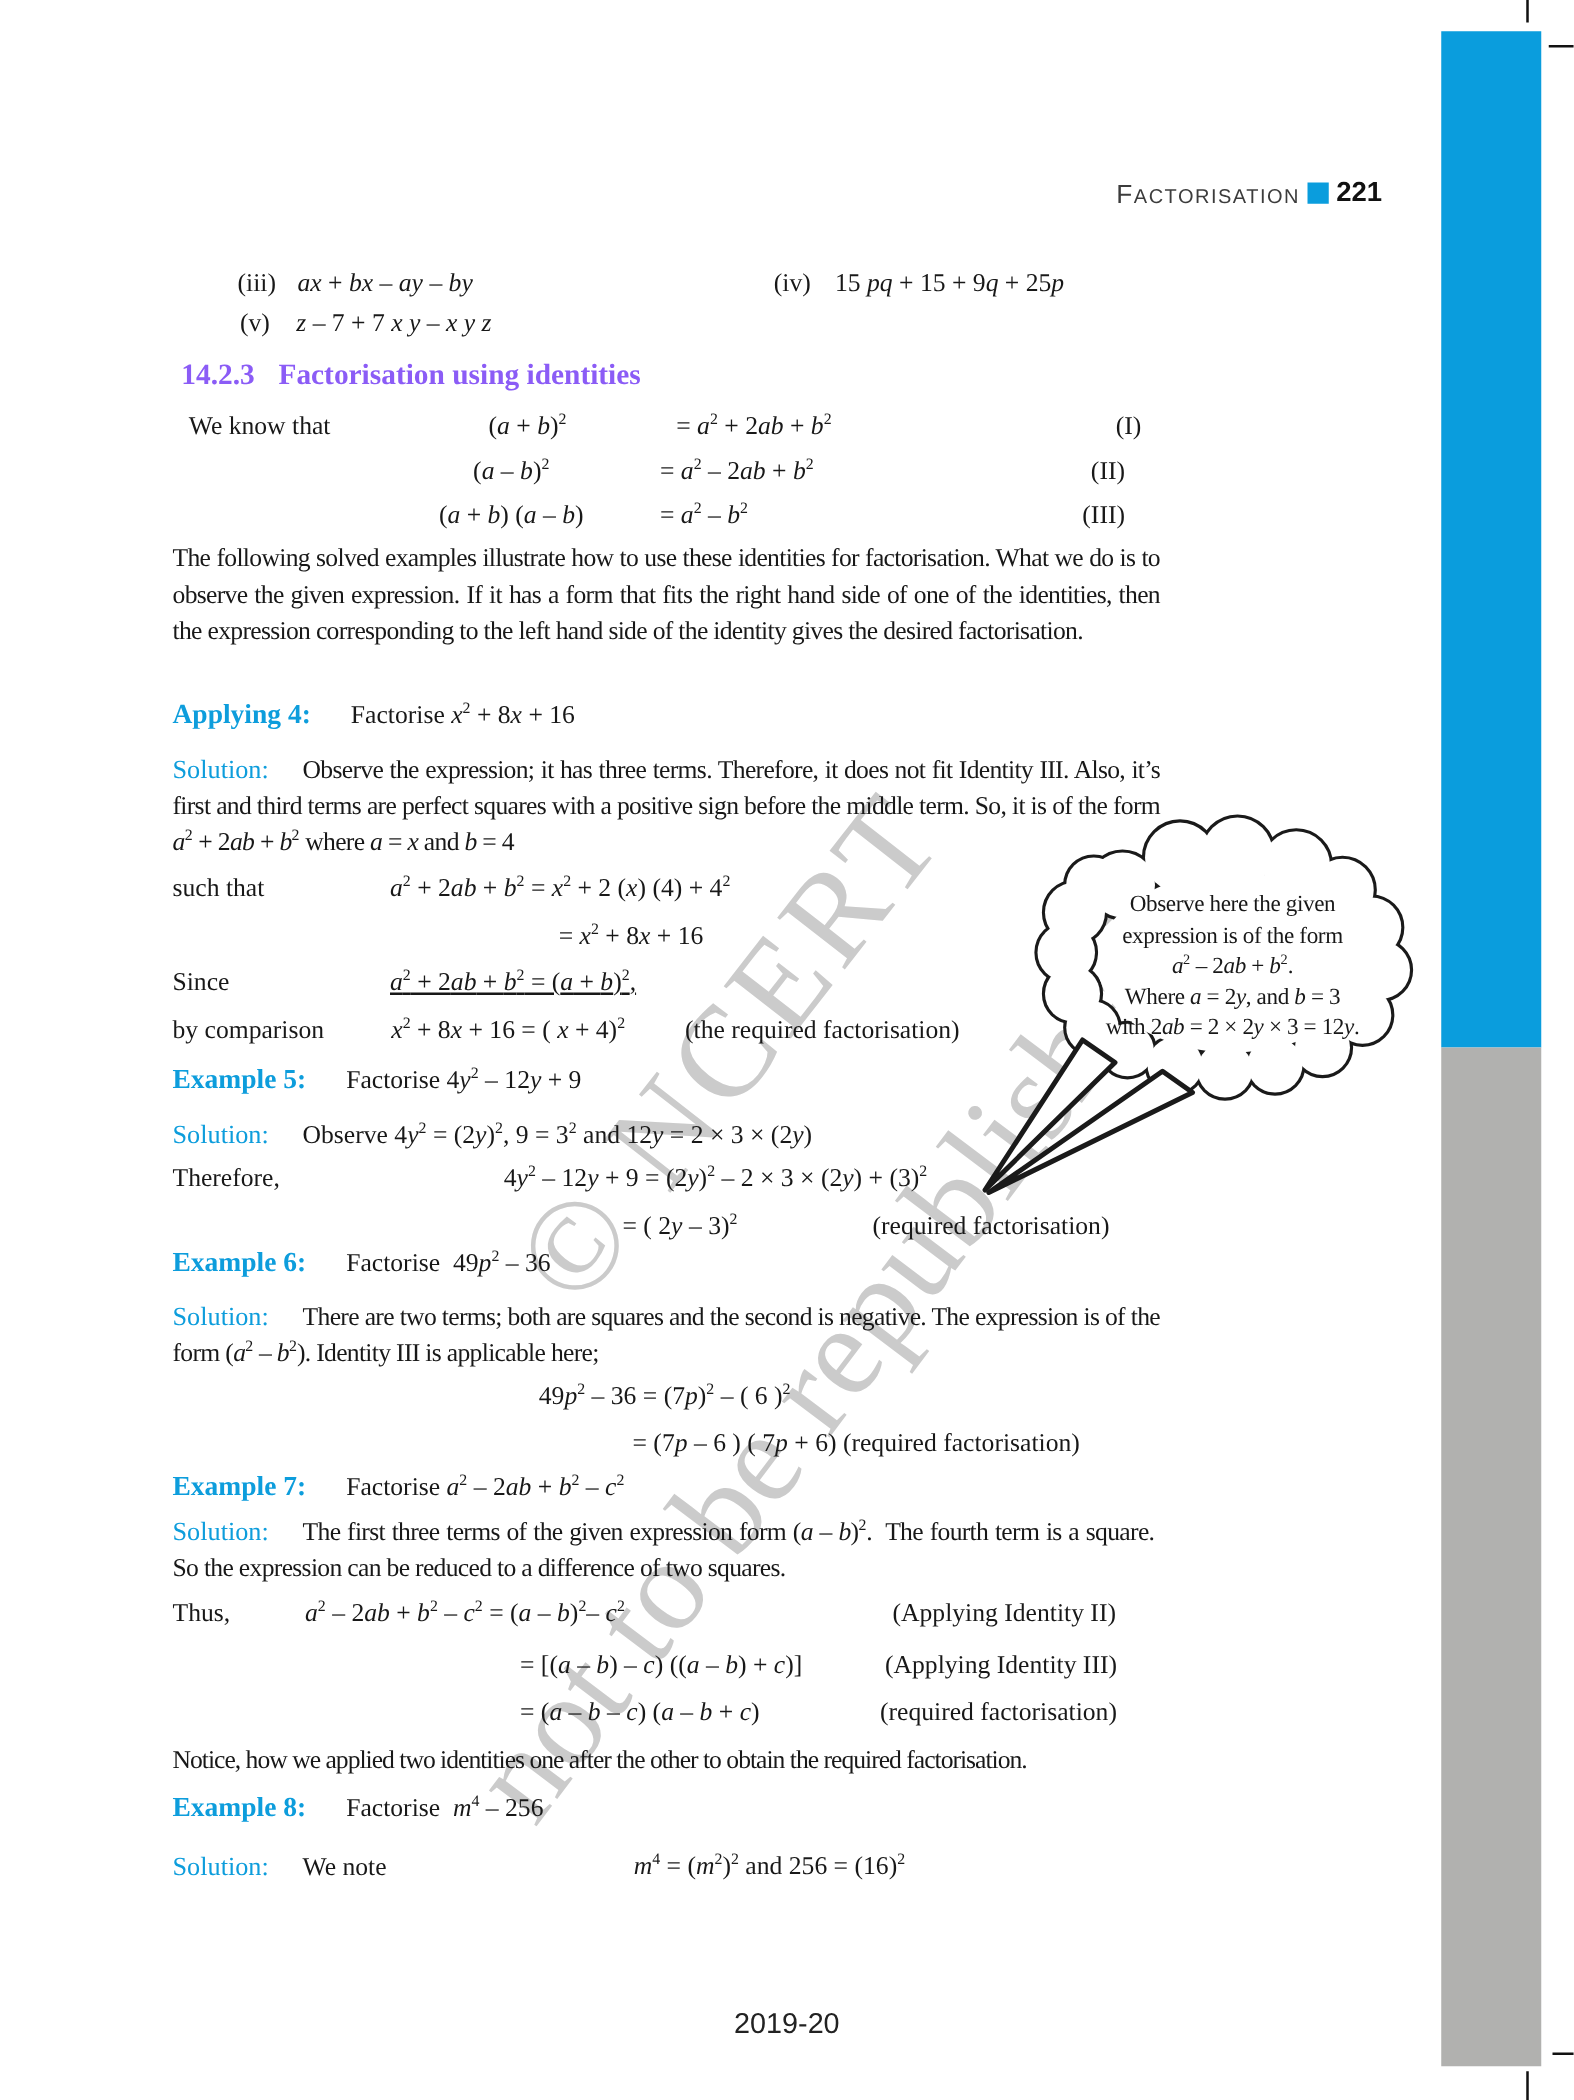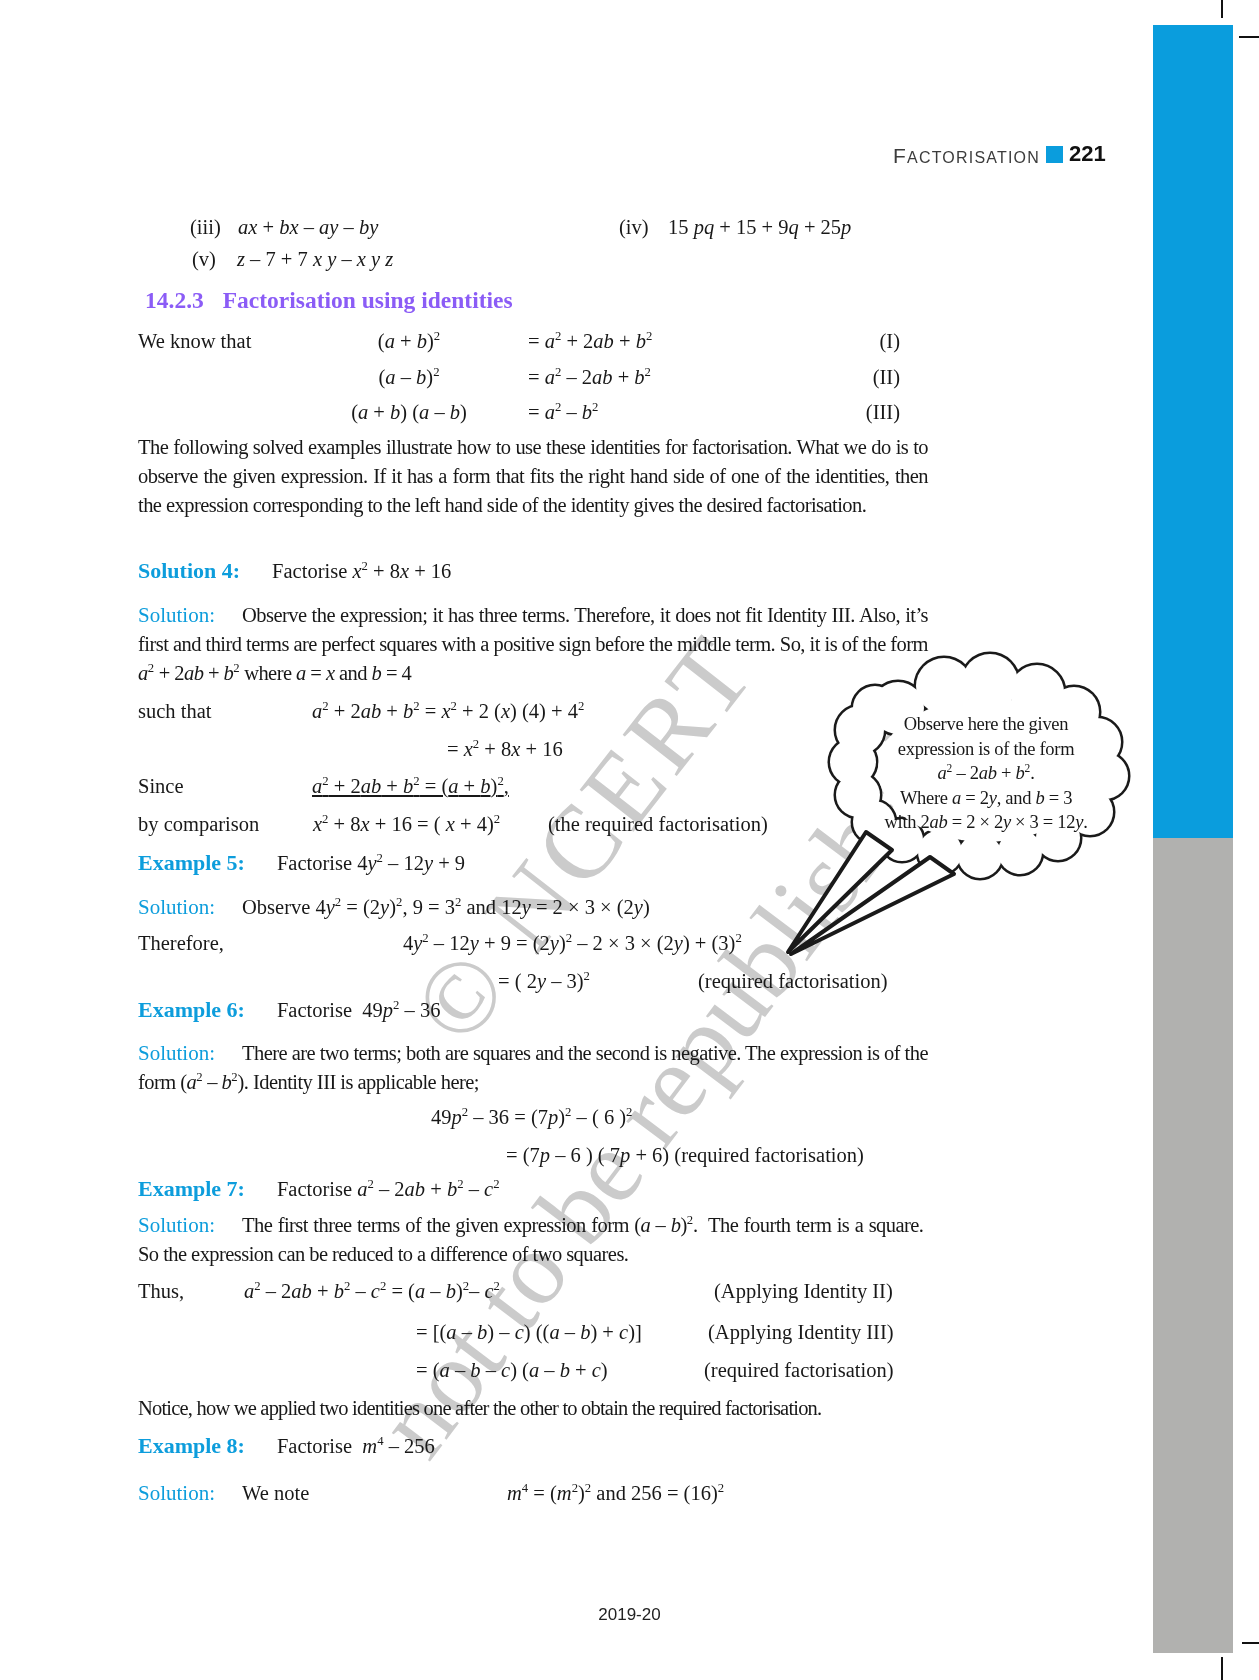--- a/index.html
+++ b/index.html
@@ -67,40 +67,40 @@
   #e5r1 .eq{left:265px;}
   #e5r2 .eq{left:360px;} #e5r2 .note{left:560px;}
   #e6r1 .eq{left:293px;} #e6r2 .eq{left:368px;}
   #e7r1 .eq{left:106px;} #e7r1 .note{left:576px;}
   #e7r2 .eq{left:278px;} #e7r2 .note{left:570px;}
   #e7r3 .eq{left:278px;} #e7r3 .note{left:566px;}
   #sol8 .eq{left:369px;}
   #notice{white-space:nowrap;letter-spacing:-0.8px;}
   
   #r-iii{top:213px;height:32px;} #r-v{top:245px;height:32px;}
-  #sec{top:286px;} #id1{top:327px;height:32px;} #id2{top:363px;height:32px;} #id3{top:398px;height:32px;}
+  #sec{top:286px;} #id1{top:327px;height:32px;margin-left:13px;} #id2{top:363px;height:32px;} #id3{top:398px;height:32px;}
   #para{top:433px;}
   #ex4{top:556px;} #sol4{top:601px;}
   #e4r1{top:697px;height:34px;} #e4r2{top:735px;height:34px;}
   #e4r3{top:772px;height:34px;} #e4r4{top:810px;height:34px;}
   #ex5{top:848px;} #sol5{top:893px;}
   #e5r1{top:929px;height:34px;} #e5r2{top:967px;height:34px;}
   #ex6{top:995px;} #sol6{top:1039px;}
   #e6r1{top:1103px;height:34px;} #e6r2{top:1141px;height:34px;}
   #ex7{top:1174px;} #sol7{top:1211px;}
   #e7r1{top:1277px;height:34px;} #e7r2{top:1318px;height:34px;} #e7r3{top:1356px;height:34px;}
   #notice{top:1394px;}
   #ex8{top:1431px;} #sol8{top:1479px;height:34px;}
   
   #cloud-svg{left:740px;top:620px;width:420px;height:360px;z-index:3;}
   #cloud-text{left:855px;top:712px;width:262px;text-align:center;z-index:4;
     font-size:18.5px;line-height:24.5px;letter-spacing:-0.3px;}
   
   #footer{left:0;top:1605px;width:1259px;text-align:center;z-index:2;
-    font-family:"Liberation Sans", sans-serif;font-size:17px;color:#222;}
+    font-family:"Liberation Sans", sans-serif;font-size:23px;color:#222;}
 </style>
 </head>
 <body>
 
 <div class="wm" id="wm1">© NCERT</div>
 <div class="wm" id="wm2">not to be republished</div>
 
 <div class="abs" id="bar-blue"></div>
 <div class="abs" id="bar-gray"></div>
 
@@ -141,21 +141,21 @@
 </div>
 <div class="blk" id="id3">
   <span class="id-lhs">(<i>a</i> + <i>b</i>) (<i>a</i> – <i>b</i>)</span>
   <span class="id-rhs">= <i>a</i><sup>2</sup> – <i>b</i><sup>2</sup></span>
   <span class="id-num">(III)</span>
 </div>
 
 <div class="blk jpara" id="para">The following solved examples illustrate how to use these identities for factorisation. What we do is to observe the given expression. If it has a form that fits the right hand side of one of the identities, then the expression corresponding to the left hand side of the identity gives the desired factorisation.</div>
 
 <div class="blk" id="ex4">
-  <span class="exlabel">Solution 4:</span><span class="extitle">Factorise <i>x</i><sup>2</sup> + 8<i>x</i> + 16</span>
+  <span class="exlabel">Applying 4:</span><span class="extitle">Factorise <i>x</i><sup>2</sup> + 8<i>x</i> + 16</span>
 </div>
 <div class="blk jpara" id="sol4">
   <span class="sol-label">Solution:</span><span>Observe the expression; it has three terms. Therefore, it does not fit Identity III. Also, it’s first and third terms are perfect squares with a positive sign before the middle term. So, it is of the form <i>a</i><sup>2</sup> + 2<i>ab</i> + <i>b</i><sup>2</sup> where <i>a</i> = <i>x</i> and <i>b</i> = 4</span>
 </div>
 <div class="blk" id="e4r1">
   <span class="lb">such that</span>
   <span class="eq"><i>a</i><sup>2</sup> + 2<i>ab</i> + <i>b</i><sup>2</sup> =  <i>x</i><sup>2</sup> + 2 (<i>x</i>) (4) + 4<sup>2</sup></span>
 </div>
 <div class="blk" id="e4r2">
   <span class="eq">= <i>x</i><sup>2</sup> + 8<i>x</i> + 16</span>

